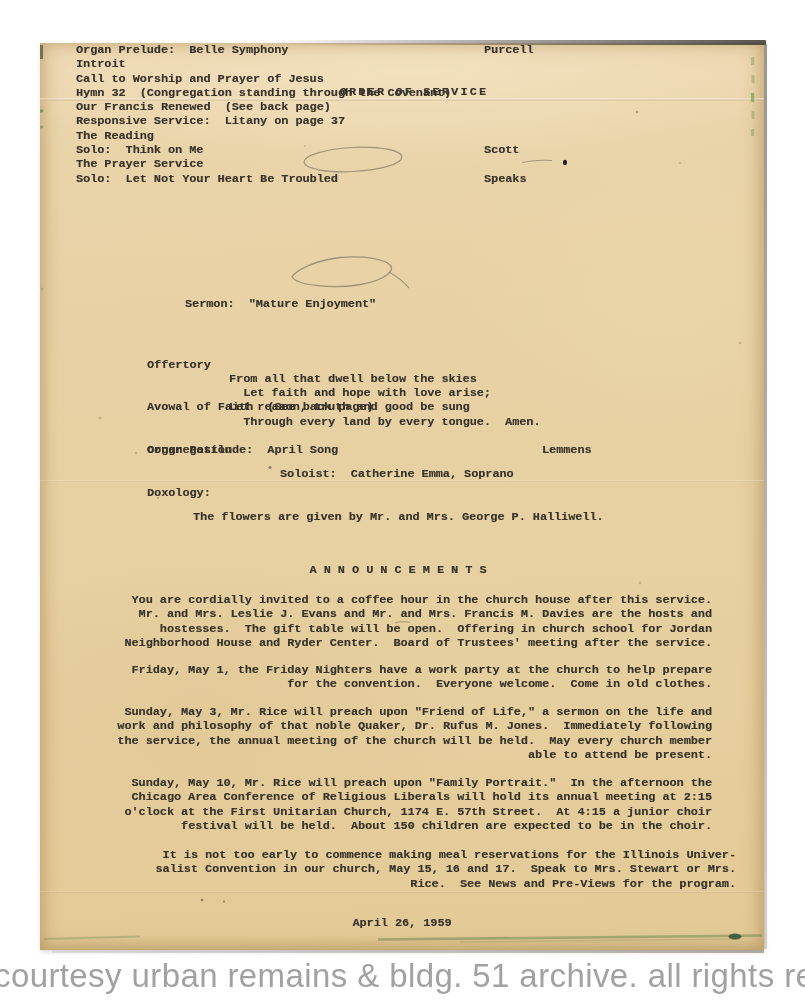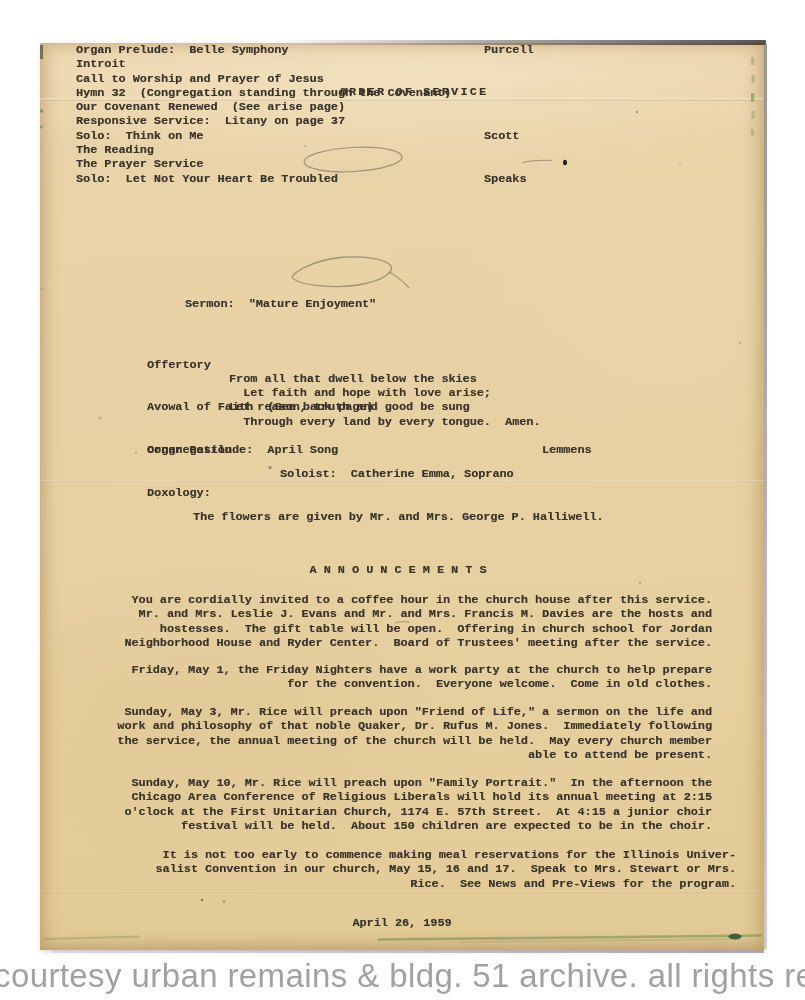--- a/index.html
+++ b/index.html
@@ -65,24 +65,24 @@
     <div class="crease crease2"></div>
     <div class="crease crease3"></div>
 
     <div class="tw doc-title">ORDER OF SERVICE</div>
 
     <div class="service-list">
       <div class="tw line" style="position:relative"><span>Organ Prelude:  Belle Symphony</span><span class="composer">Purcell</span></div>
       <div class="tw line" style="position:relative"><span>Introit</span></div>
       <div class="tw line" style="position:relative"><span>Call to Worship and Prayer of Jesus</span></div>
       <div class="tw line" style="position:relative"><span>Hymn 32  (Congregation standing through the Covenant)</span></div>
-      <div class="tw line" style="position:relative"><span>Our Covenant Renewed  (See arise page)</span></div>
+      <div class="tw line" style="position:relative"><span>Our Francis Renewed  (See back page)</span></div>
       <div class="tw line" style="position:relative"><span>Responsive Service:  Litany on page 37</span></div>
+      <div class="tw line" style="position:relative"><span>The Reading</span></div>
       <div class="tw line" style="position:relative"><span>Solo:  Think on Me</span><span class="composer">Scott</span></div>
-      <div class="tw line" style="position:relative"><span>The Reading</span></div>
       <div class="tw line" style="position:relative"><span>The Prayer Service</span></div>
       <div class="tw line" style="position:relative"><span>Solo:  Let Not Your Heart Be Troubled</span><span class="composer">Speaks</span></div>
     </div>
 
     <div class="tw sermon-line">Sermon:  "Mature Enjoyment"</div>
 
     <div class="tw group2">
       <div>Offertory</div>
       <div>Avowal of Faith  (See back page)</div>
       <div>Congregation</div>

